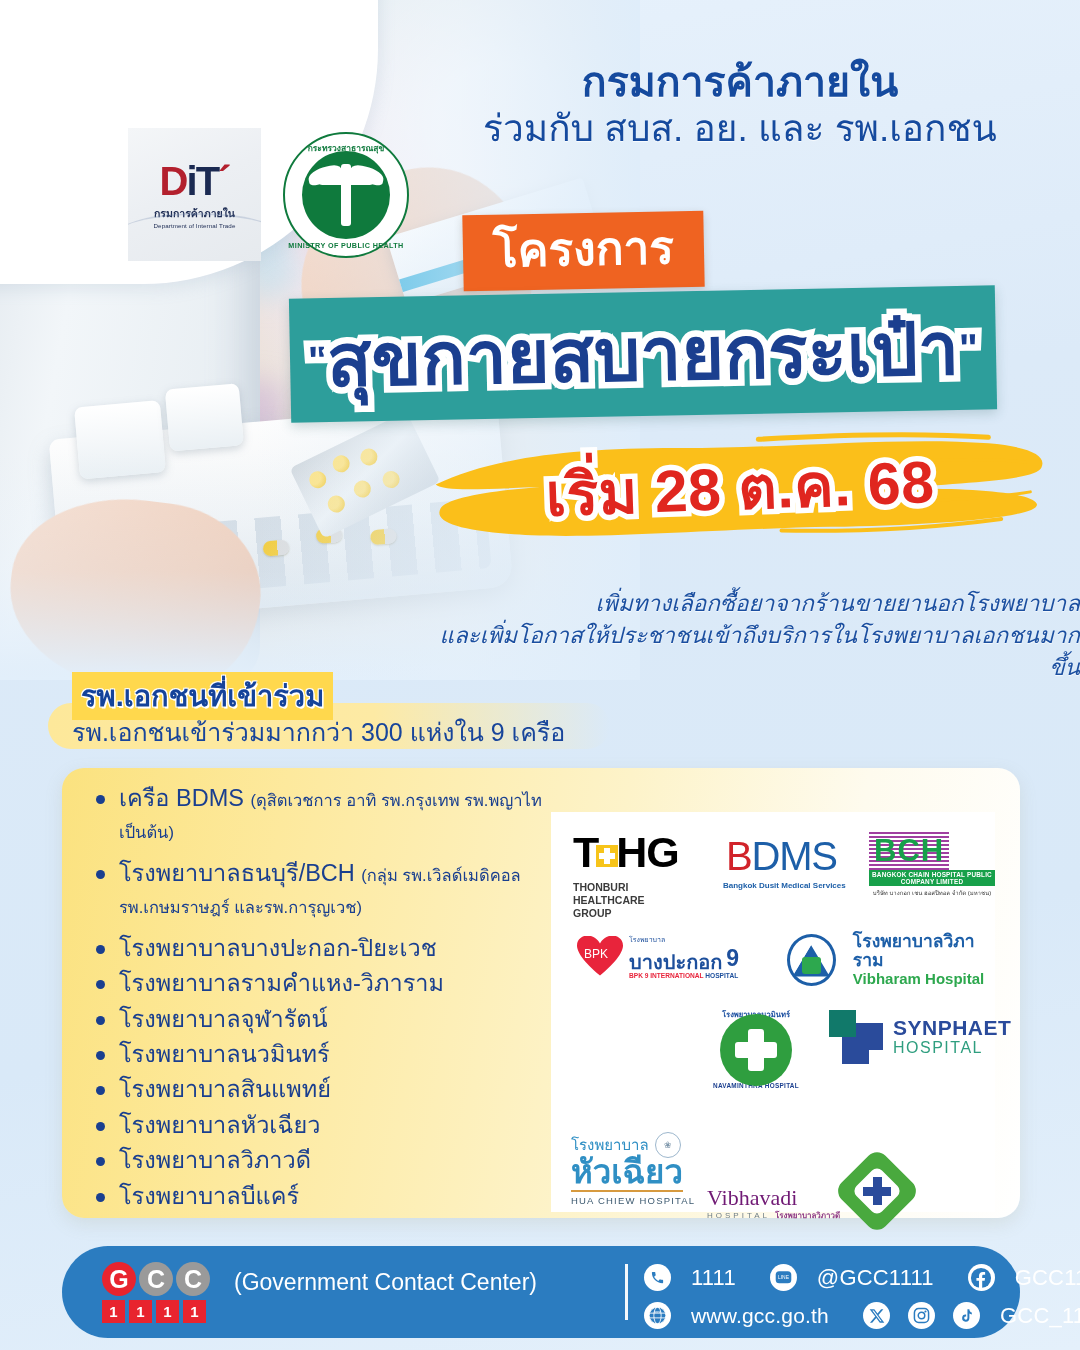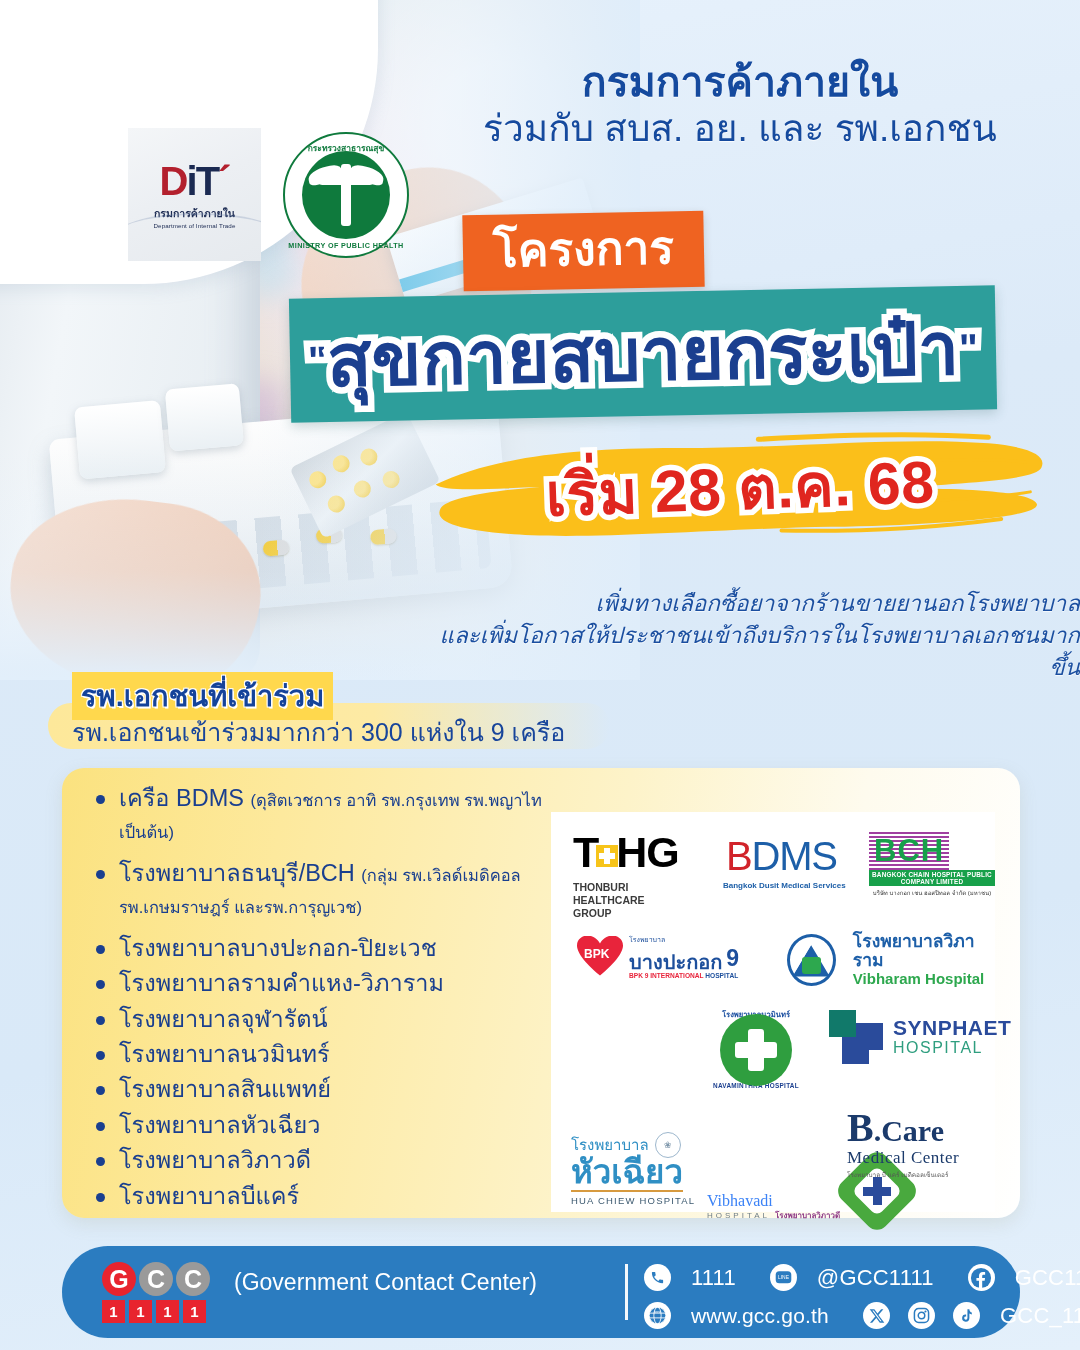--- a/index.html
+++ b/index.html
@@ -320,21 +320,21 @@
 
   
   .bpk { position: absolute; left: 26px; top: 122px; display: flex; align-items: center; gap: 6px; }
   .bpk-heart { width: 46px; height: 42px; position: relative; }
   .bpk-heart .h {
     position: absolute; inset: 0;
     background: #e8243b;
     clip-path: path("M23 40 C 6 26, 0 16, 0 10 C 0 3, 6 0, 11 0 C 16 0, 21 4, 23 8 C 25 4, 30 0, 35 0 C 40 0, 46 3, 46 10 C 46 16, 40 26, 23 40 Z");
   }
   .bpk-heart .lbl {
-    position: absolute; left: 7px; top: 11px; font-size: 12px; font-weight: 700; color: #ffffff;
+    position: absolute; left: 7px; top: 11px; font-size: 12px; font-weight: 400; color: #ffffff;
   }
   .bpk-th { font-size: 20px; font-weight: 800; color: #1d4f9c; line-height: 1; }
   .bpk-small { font-size: 7px; color: #1d4f9c; }
   .bpk-9 { font-size: 23px; font-weight: 800; color: #1d4f9c; }
   .bpk-sub { font-size: 6.6px; font-weight: 700; }
   .bpk-sub .r { color: #e8243b; }
   .bpk-sub .b { color: #1d4f9c; }
 
   
   .vibharam { position: absolute; left: 236px; top: 120px; display: flex; align-items: center; gap: 17px; }
@@ -397,21 +397,21 @@
   
   .huachiew { position: absolute; left: 20px; top: 320px; }
   .hc-top { font-size: 15px; color: #2f8fc4; display: flex; align-items: center; gap: 6px;}
   .hc-seal { width: 26px; height: 26px; border-radius: 50%; border: 1.6px solid #9db7cd; display:flex;align-items:center;justify-content:center; font-size:9px;color:#7f97ab;}
   .hc-big { font-size: 33px; font-weight: 800; color: #2f8fc4; line-height: 1; margin-top: -3px; }
   .hc-rule { width: 112px; height: 2px; background: #d79a3f; margin: 2px 0 3px; }
   .hc-en { font-size: 9.5px; color: #3d5a70; letter-spacing: 1.2px; }
 
   
   .vibhavadi { position: absolute; left: 156px; top: 348px; display: flex; align-items: flex-end; gap: 6px;}
-  .vbd-name { font-size: 16px; color: #3b82f6; font-family: "Liberation Serif", serif; line-height: 1;}
+  .vbd-name { font-size: 22px; color: #701a75; font-family: "Liberation Serif", serif; line-height: 1;}
   .vbd-sub { font-size: 8px; color: #6f7f88; letter-spacing: 3px; }
   .vbd-sub .th { color: #8e3a86; letter-spacing: 0; font-weight: 700; }
   .vbd-mark { width: 62px; height: 62px; position: relative; }
   .vbd-mark .sq {
     position: absolute; inset: 0; background: #49a93e; transform: rotate(45deg); border-radius: 12px;
   }
   .vbd-mark .hole {
     position: absolute; left: 13px; top: 13px; width: 36px; height: 36px;
     background: #ffffff; transform: rotate(45deg); border-radius: 7px;
   }
@@ -697,25 +697,20 @@
         <div class="vbd-sub"><span>HOSPITAL</span> <span class="th">โรงพยาบาลวิภาวดี</span></div>
       </div>
       <div class="vbd-mark">
         <div class="sq"></div>
           <div class="hole"></div>
           <div class="cr-v"></div>
           <div class="cr-h"></div>
       </div>
     </div>
 
-    <div class="bcare">
-      <div class="bcare-mark"><span class="bb">B</span><span>.Care</span></div>
-      <div class="bcare-md">Medical Center</div>
-      <div class="bcare-th">โรงพยาบาล บี แคร์ เมดิคอลเซ็นเตอร์</div>
-    </div>
 
   </div>
 
   <div class="footer">
 
     <div class="gcc-logo">
       <div class="gcc-letters">
         <span class="g">G</span>
         <span class="c">C</span>
         <span class="c">C</span>

